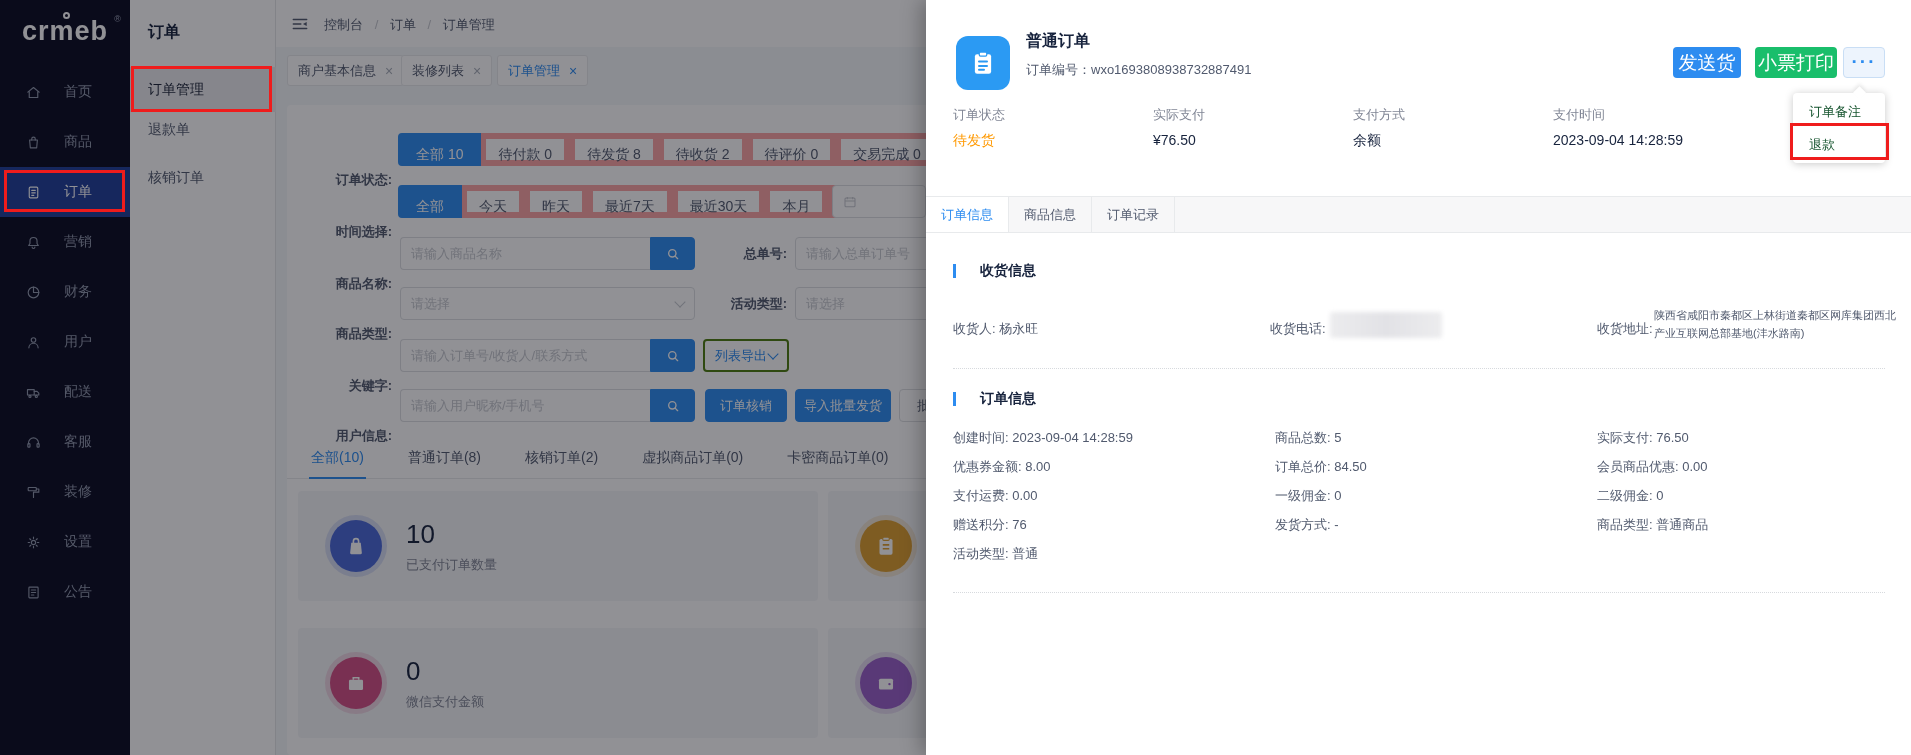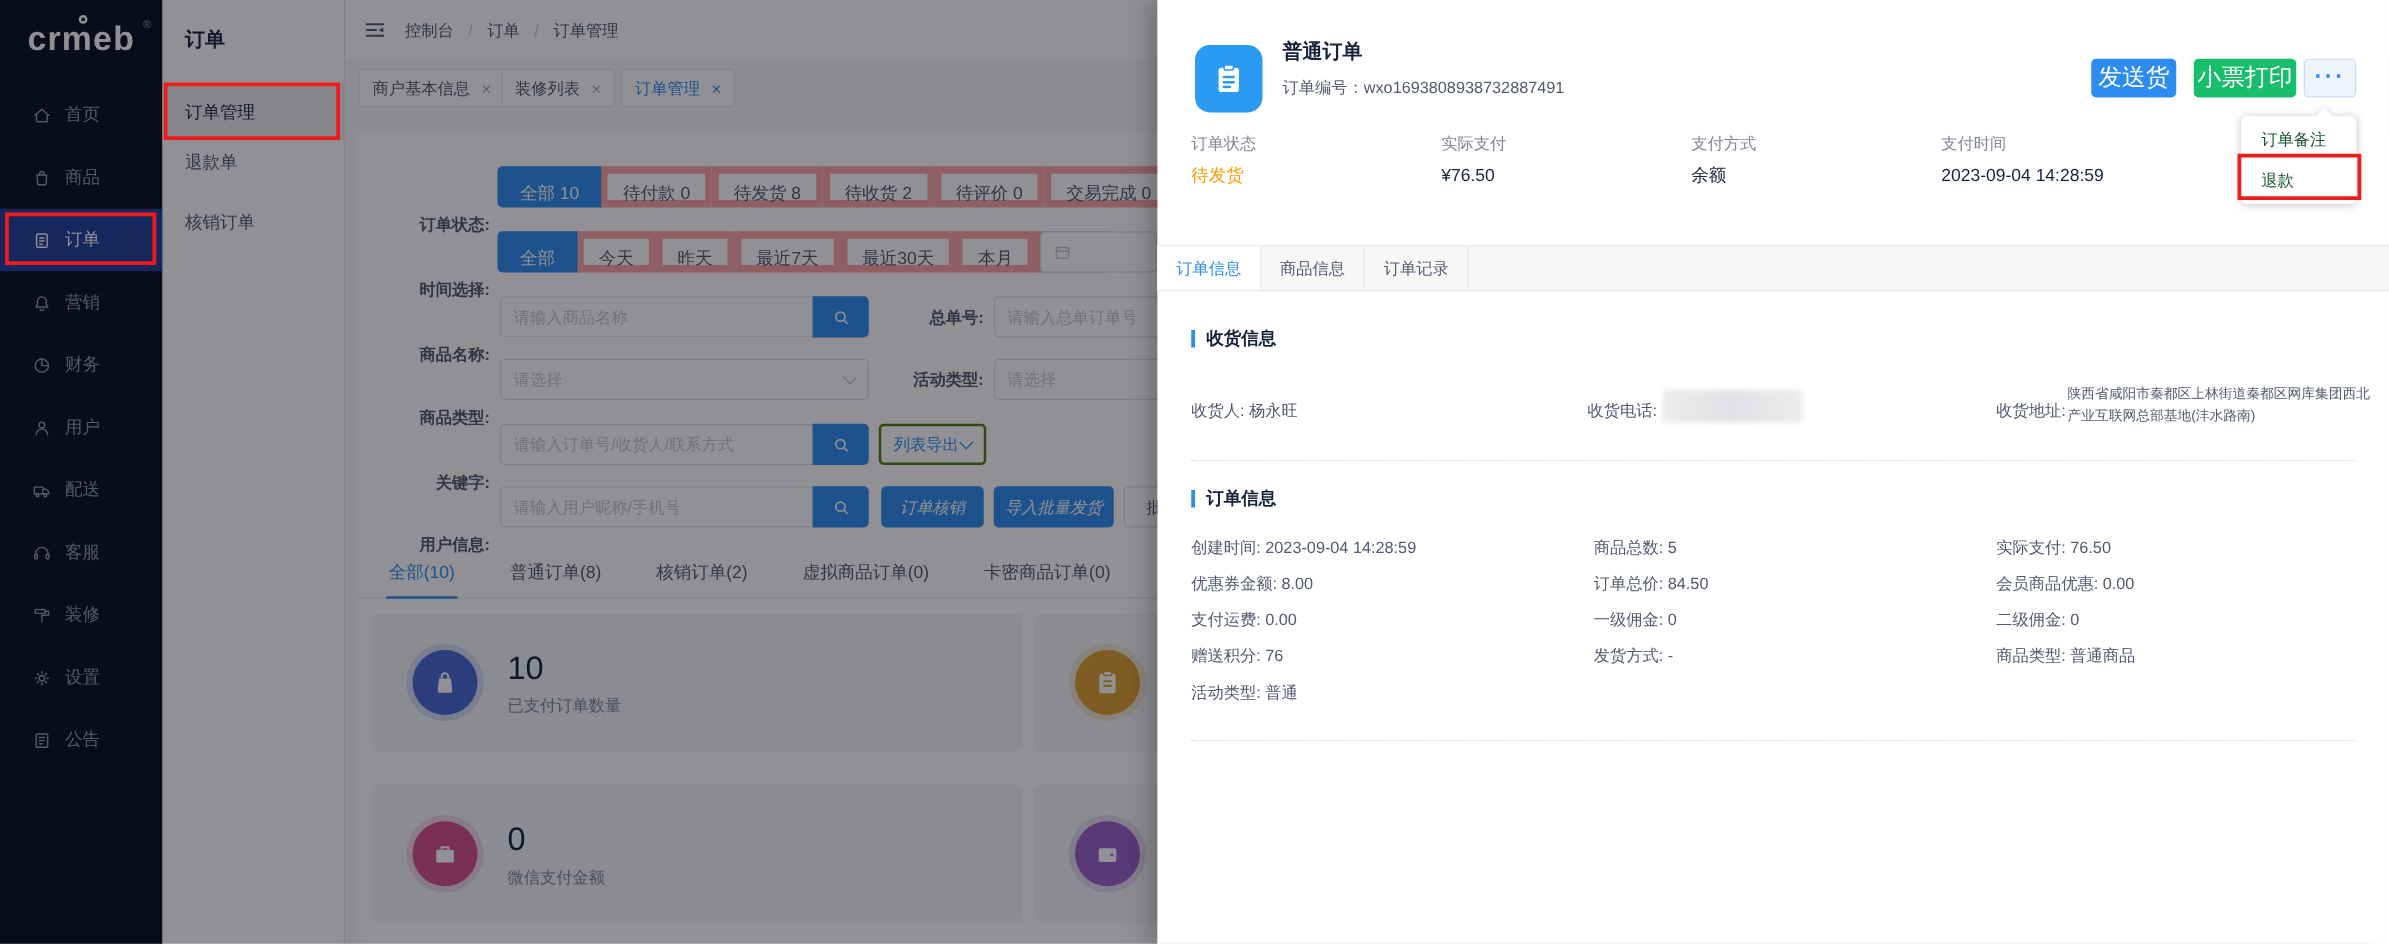--- a/index.html
+++ b/index.html
@@ -6,21 +6,21 @@
   html,body { width:1911px; height:755px; overflow:hidden; background:#f5f7f9;
     font-family:"Liberation Sans","DejaVu Sans",sans-serif; color:#515a6e; }
 
   
   .sidebar { position:absolute; left:0; top:0; width:130px; height:755px; background:#0a0c22; z-index:10; }
   .logo { position:absolute; left:0; top:16px; width:130px; text-align:center; color:#fff;
     font-size:27px; font-weight:bold; letter-spacing:1px; }
   .logo .ring { position:absolute; left:63px; top:-4px; width:7px; height:7px; border:2px solid #fff; border-radius:50%; }
   .logo .reg { position:absolute; right:8px; top:-2px; font-size:9px; color:#9aa0b5; font-weight:normal; }
   .mitem { position:absolute; left:0; width:130px; height:50px; display:flex; align-items:center;
-    padding-left:25px; gap:10px; color:#9199ad; font-size:14px; cursor:pointer; }
+    padding-left:25px; gap:22px; color:#9199ad; font-size:14px; cursor:pointer; }
   .mitem.active { background:#1f3e99; color:#fff; }
   .micon { width:17px; height:17px; display:inline-flex; }
   .micon svg { width:17px; height:17px; stroke:currentColor; fill:none; stroke-width:1.6; stroke-linecap:round; stroke-linejoin:round; }
 
   
   .submenu { position:absolute; left:130px; top:0; width:146px; height:755px; background:#ffffff;
     border-right:1px solid #e3e5e8; z-index:10; }
   .sm-title { position:absolute; left:18px; top:22px; font-size:16px; font-weight:bold; color:#17233d; }
   .smitem { position:absolute; left:0; width:146px; display:flex; align-items:center; padding-left:18px;
     font-size:14px; color:#515a6e; cursor:pointer; }
@@ -58,21 +58,21 @@
   .lone-input input { width:240px; height:33px; border:1px solid #dcdee2; border-radius:4px; padding:0 10px;
     font-size:13px; outline:none; font-family:inherit; }
   .lone-input input::placeholder { color:#c5c8ce; }
   .fselect { position:absolute; height:33px; border:1px solid #dcdee2; border-radius:4px; background:#fff;
     display:flex; align-items:center; padding:0 10px; font-size:13px; color:#c5c8ce; cursor:pointer; }
   .fselect .ph { flex:1; }
   .chev { width:8px; height:8px; border-right:1.5px solid #c5c8ce; border-bottom:1.5px solid #c5c8ce;
     transform:rotate(45deg); margin-top:-4px; }
   .obtn { position:absolute; height:33px; line-height:31px; text-align:center; border-radius:4px; font-size:13px;
     cursor:pointer; white-space:nowrap; }
-  .obtn.blue { background:#2d8cf0; border:1px solid #2d8cf0; color:#fff;font-style:italic; }
+  .obtn.blue { background:#2d8cf0; border:1px solid #2d8cf0; color:#fff; }
   .obtn.outline-blue { background:#fff; border:2px solid #4d7c0f; color:#2d8cf0; display:flex; align-items:center; justify-content:center; gap:2px; }
   .obtn.outline-blue .chev { border-color:#2d8cf0; }
   .obtn.outline-gray { background:#fff; border:1px solid #dcdee2; color:#515a6e; }
   .datebox { position:absolute; width:94px; height:33px; border:1px solid #dcdee2; border-radius:4px; background:#fff;
     display:flex; align-items:center; padding-left:9px; cursor:pointer; }
 
   .otabs { position:absolute; left:11px; top:336px; width:1600px; height:38px; display:flex; gap:40px;
     padding-left:11px; border-bottom:1px solid #e8eaec; }
   .otab { font-size:14px; color:#515a6e; padding:8px 2px 0 2px; cursor:pointer; height:38px; }
   .otab.active { color:#2d8cf0; border-bottom:2px solid #2d8cf0; }
@@ -109,21 +109,21 @@
   .dmenu .arrow { position:absolute; left:62px; top:-5px; width:9px; height:9px; background:#fff; transform:rotate(45deg);
     box-shadow:-2px -2px 4px rgba(0,0,0,0.08); }
   .dmenu-item { height:33px; line-height:33px; padding-left:16px; font-size:13px; color:#14532d; cursor:pointer; }
   .dlabel { position:absolute; top:106px; font-size:13px; color:#808695; }
   .dval { position:absolute; top:132px; font-size:14px; color:#17233d; }
   .dval.orange { color:#ff9900; }
   .dtabbar { position:absolute; left:0; top:196px; width:985px; height:37px; background:#f7f7f8;
     border-top:1px solid #e8eaec; border-bottom:1px solid #e8eaec; display:flex; }
   .dtab { padding:0 15px; line-height:36px; font-size:13px; color:#515a6e; border-right:1px solid #e8eaec; cursor:pointer; }
   .dtab.active { background:#fff; color:#2d8cf0; }
-  .dsection { position:absolute; left:27px; display:flex; align-items:center; gap:9px; }
+  .dsection { position:absolute; left:27px; display:flex; align-items:center; gap:24px; }
   .dsection .bar { width:3px; height:14px; background:#2d8cf0; }
   .dsection .stext { font-size:14px; font-weight:600; color:#17233d; }
   .dship { position:absolute; font-size:13px; color:#515a6e; }
   .blurred { position:absolute; left:404px; top:312px; width:112px; height:26px; border-radius:3px;
     background:linear-gradient(90deg,#ececee,#e2e2e6,#ececee); filter:blur(2px); }
   .addr { position:absolute; left:728px; top:306px; width:252px; font-size:11px; line-height:18px; color:#515a6e; }
   .ddots { position:absolute; left:27px; width:932px; border-top:1px dotted #d7dade; }
   .dgrid { position:absolute; left:27px; top:428px; width:932px; display:grid;
     grid-template-columns:322px 322px 1fr; row-gap:10px; font-size:13px; color:#515a6e; line-height:19px; }
 

